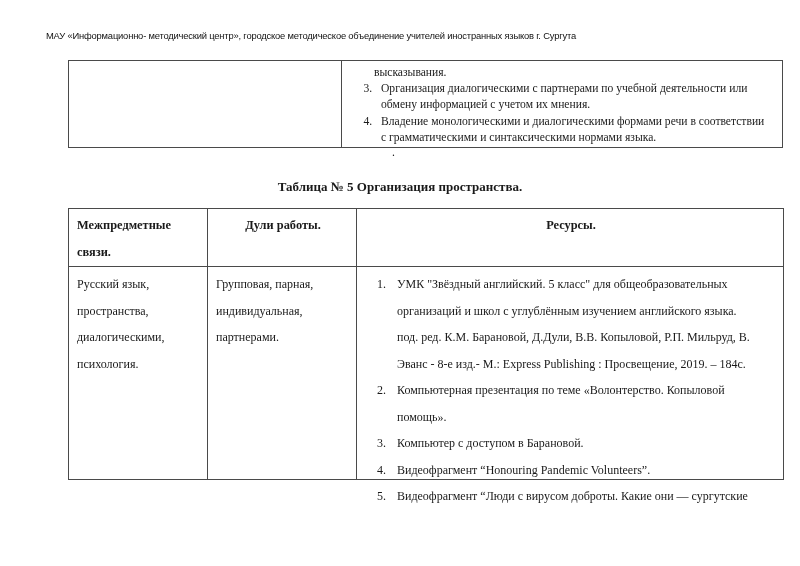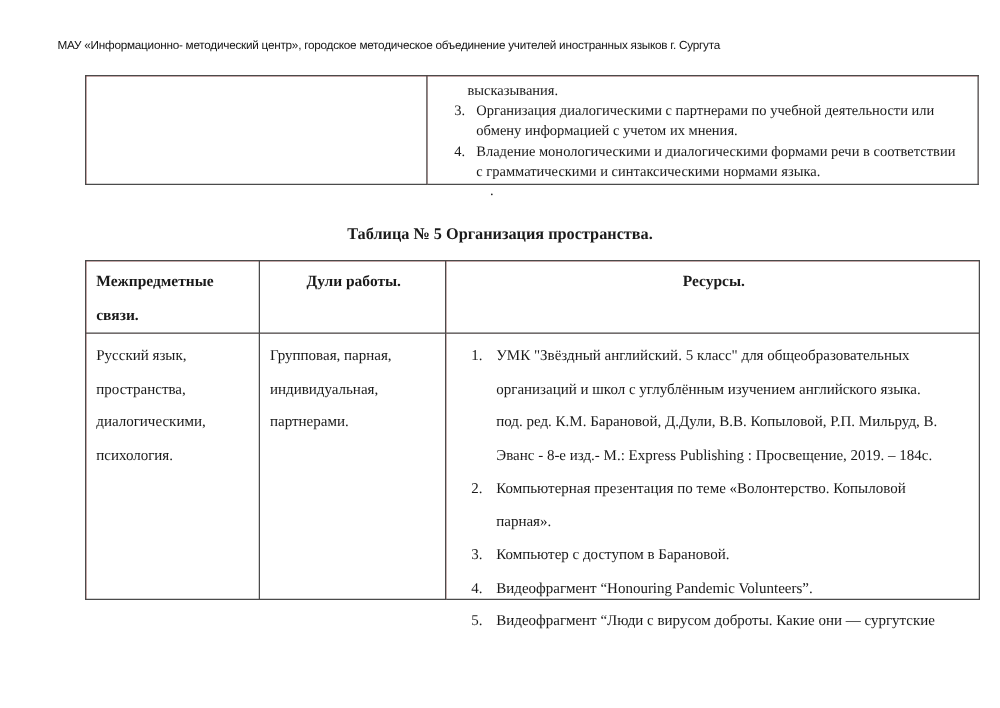--- a/index.html
+++ b/index.html
@@ -227,21 +227,21 @@
           <div class="res-cell">
             <ol class="res-list">
               <li>
                 <span class="cont-line nowrapish">УМК "Звёздный английский. 5 класс" для общеобразовательных</span>
                 <span class="cont-line nowrapish">организаций и школ с углублённым изучением английского языка.</span>
                 <span class="cont-line nowrapish">под. ред. К.М. Барановой, Д.Дули, В.В. Копыловой, Р.П. Мильруд, В.</span>
                 <span class="cont-line nowrapish">Эванс  -  8-е изд.- М.: Express Publishing : Просвещение, 2019. – 184с.</span>
               </li>
               <li>
                 <span class="cont-line nowrapish">Компьютерная презентация по теме «Волонтерство. Копыловой</span>
-                <span class="cont-line nowrapish">парная».</span>
+                <span class="cont-line nowrapish">помощь».</span>
               </li>
               <li>
                 <span class="cont-line nowrapish">Компьютер с доступом в Барановой.</span>
               </li>
               <li>
                 <span class="cont-line nowrapish">Видеофрагмент “Honouring Pandemic Volunteers”.</span>
               </li>
               <li>
                 <span class="cont-line nowrapish">Видеофрагмент “Люди с вирусом доброты. Какие они — сургутские</span>
               </li>

